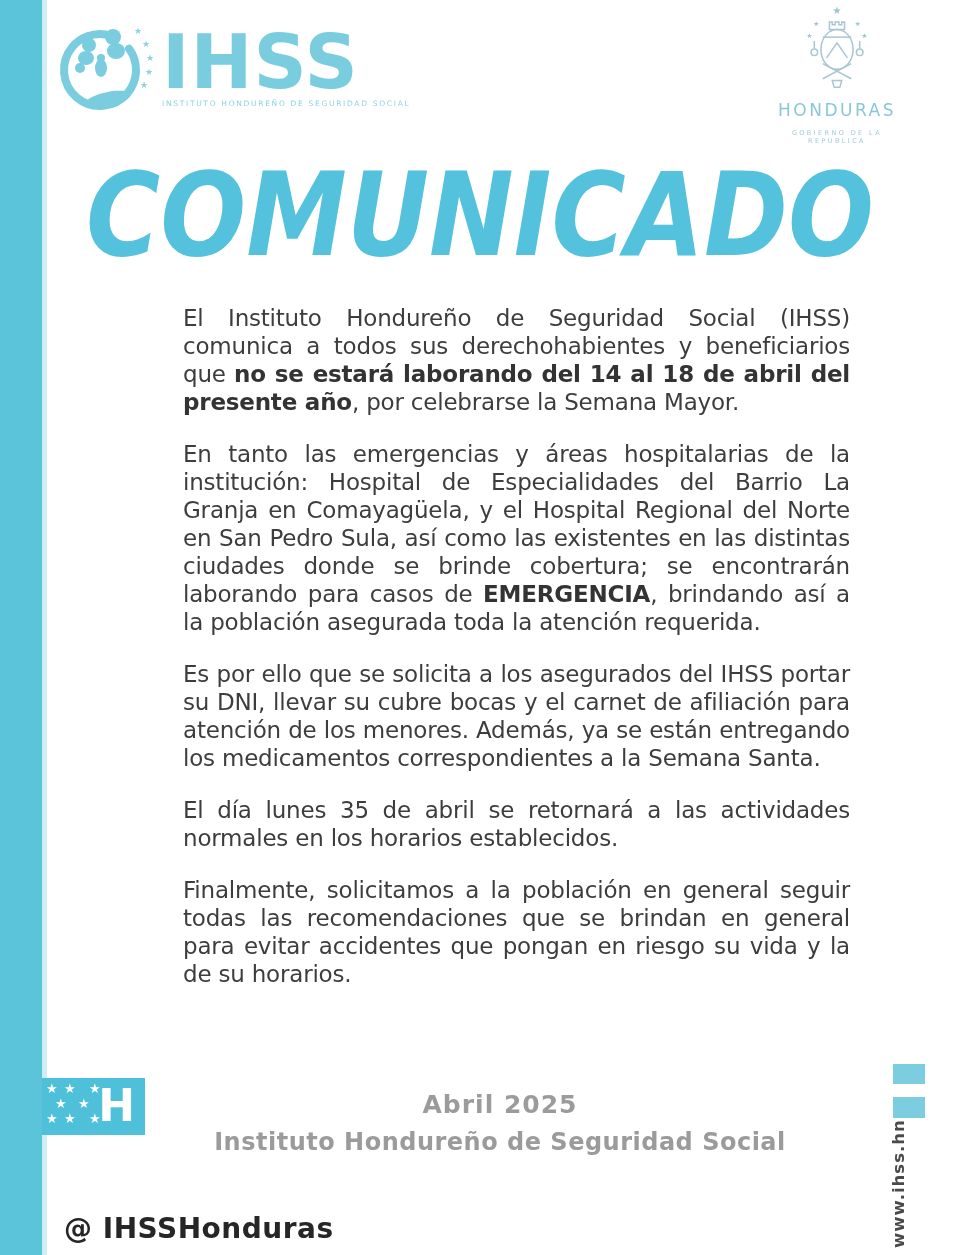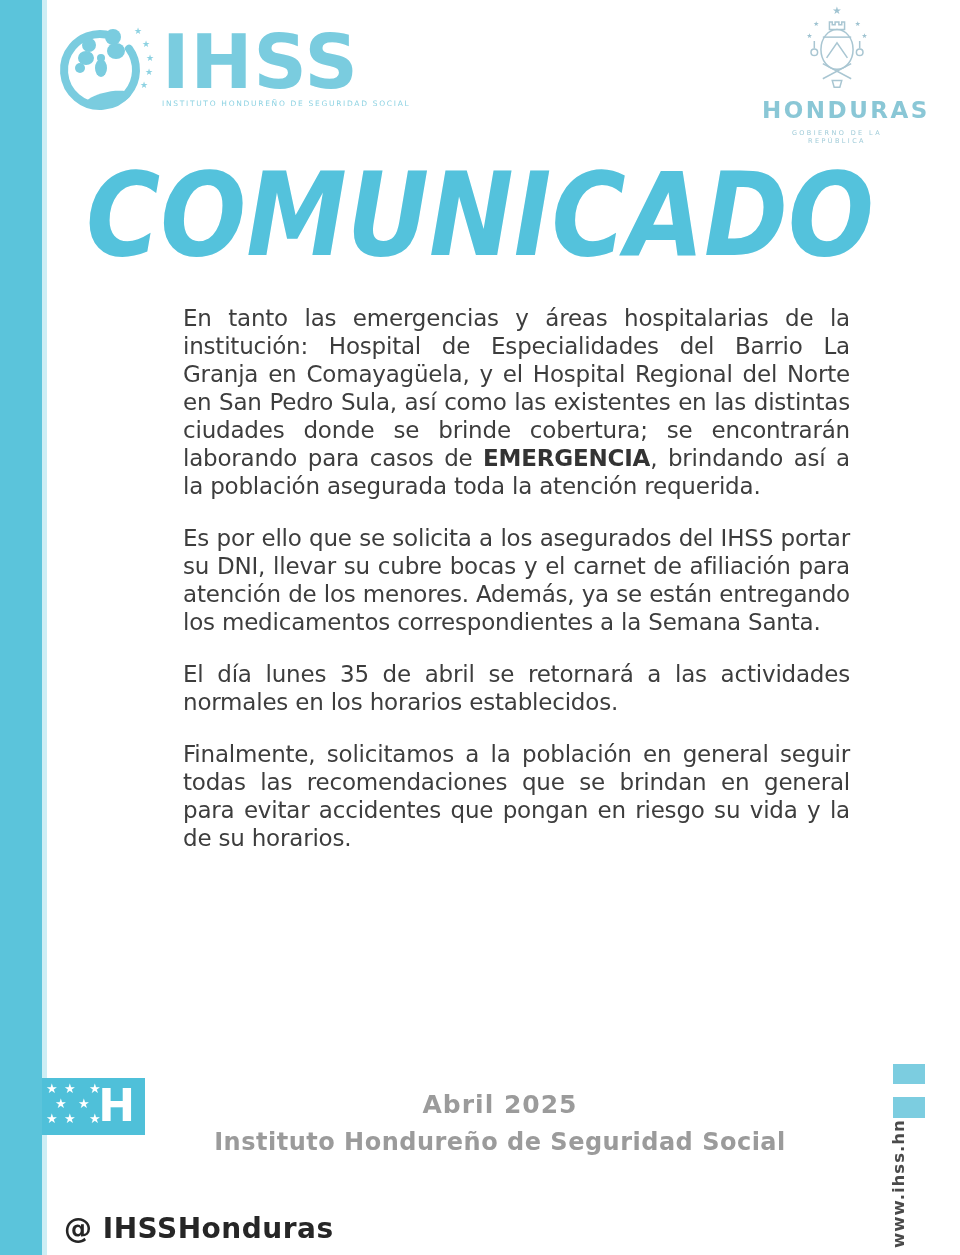--- a/index.html
+++ b/index.html
@@ -15,21 +15,21 @@
   
   .ihss-logo{position:absolute;left:56px;top:20px;display:flex;align-items:flex-start;}
   .ihss-emblem{width:100px;height:96px;}
   .ihss-texts{margin-left:6px;padding-top:14px;}
   .ihss-word{font-size:74px;line-height:56px;font-weight:bold;color:#7accdf;letter-spacing:1px;}
   .ihss-caption{font-size:7.5px;letter-spacing:1.7px;color:#8dd2e2;margin-top:9px;white-space:nowrap;}
 
   
   .hn-logo{position:absolute;left:762px;top:2px;width:150px;text-align:center;}
   .hn-emblem{width:104px;height:92px;}
-  .hn-name{font-size:23px;font-weight:bold;letter-spacing:2.5px;color:#8ac7d6;line-height:24px;}
+  .hn-name{font-size:17px;font-weight:normal;letter-spacing:2.5px;color:#8ac7d6;line-height:24px;}
   .hn-caption{font-size:6.5px;letter-spacing:2.4px;color:#9fcbd8;margin-top:7px;}
 
   
   .title-wrap{position:absolute;left:20px;top:158px;width:920px;height:120px;font-style:italic;}
 
   
   .article{
     position:absolute;left:183px;top:304px;width:667px;
     font-size:23px;line-height:28px;color:#3d3d3d;
     text-align:justify;letter-spacing:-0.2px;
@@ -127,20 +127,21 @@
     <div class="hn-caption">GOBIERNO DE LA REPÚBLICA</div>
   </div>
 
   <div class="title-wrap">
     <svg width="920" height="120" viewBox="0 0 920 120">
       <text x="460" y="97" text-anchor="middle" textLength="788" lengthAdjust="spacingAndGlyphs" font-size="116" font-weight="bold" fill="#54c2dc" font-family="DejaVu Sans, sans-serif">COMUNICADO</text>
     </svg>
   </div>
 
   <div class="article">
+      <p><span>El Instituto Hondureño de Seguridad Social (IHSS) comunica a todos sus derechohabientes y beneficiarios que </span><b>no se estará laborando del 14 al 18 de abril del presente año</b><span>, por celebrarse la Semana Mayor.</span></p>
       <p><span>En tanto las emergencias y áreas hospitalarias de la institución: Hospital de Especialidades del Barrio La Granja en Comayagüela, y el Hospital Regional del Norte en San Pedro Sula, así como las existentes en las distintas ciudades donde se brinde cobertura; se encontrarán laborando para casos de </span><b>EMERGENCIA</b><span>, brindando así a la población asegurada toda la atención requerida.</span></p>
       <p><span>Es por ello que se solicita a los asegurados del IHSS portar su DNI, llevar su cubre bocas y el carnet de afiliación para atención de los menores. Además, ya se están entregando los medicamentos correspondientes a la Semana Santa.</span></p>
       <p><span>El día lunes 35 de abril se retornará a las actividades normales en los horarios establecidos.</span></p>
       <p><span>Finalmente, solicitamos a la población en general seguir todas las recomendaciones que se brindan en general para evitar accidentes que pongan en riesgo su vida y la de su horarios.</span></p>
     </div>
 
   <div class="brand-box">
     <span class="st s1">★</span>
     <span class="st s2">★</span>
     <span class="st s3">★</span>

